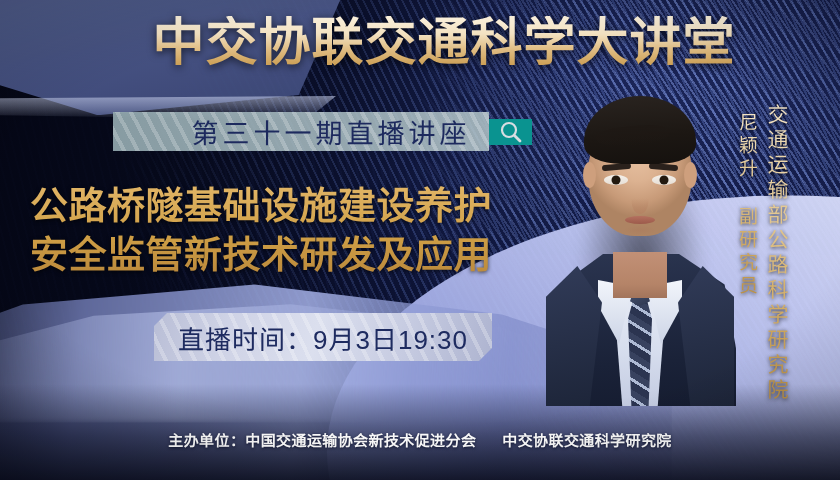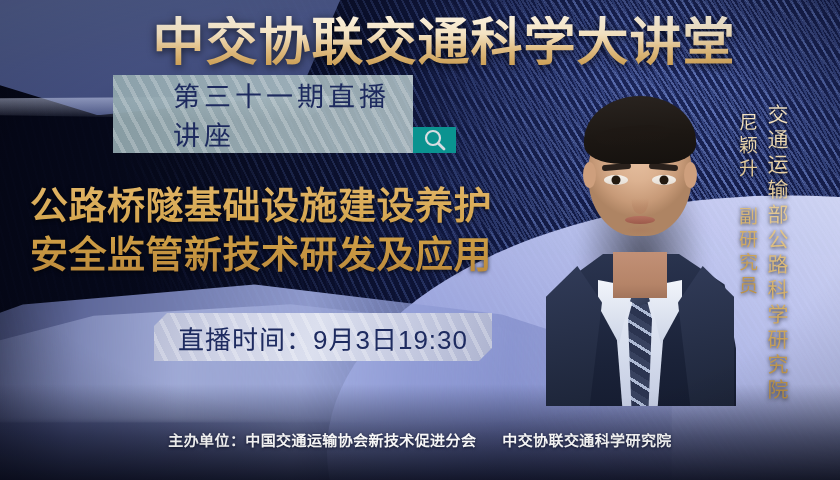--- a/index.html
+++ b/index.html
@@ -237,22 +237,22 @@
     padding-left:48px;
     background:linear-gradient(180deg,#fbf1dd 0%,#f3e2c2 34%,#e0bd84 64%,#c89a4d 100%);
     -webkit-background-clip:text;background-clip:text;
     -webkit-text-fill-color:transparent;color:transparent;
     filter:drop-shadow(0 2px 4px rgba(0,0,0,.65));
   }
 
   
   .episode-bar{
     position:absolute;left:113px;top:110px;
-    width:343px;height:43px;
-    display:flex;align-items:flex-end;
+    width:419px;height:43px;
+    display:flex;align-items:center;
   }
   .episode-bar-body{
     position:relative;flex:1;
     background:linear-gradient(100deg,rgba(146,168,174,.92) 0%,rgba(160,180,186,.90) 42%,rgba(178,196,200,.86) 100%);
     display:flex;align-items:center;justify-content:center;
     overflow:hidden;
   }
   .episode-bar-body::after{
     content:"";position:absolute;inset:0;
     background:repeating-linear-gradient(62deg,

